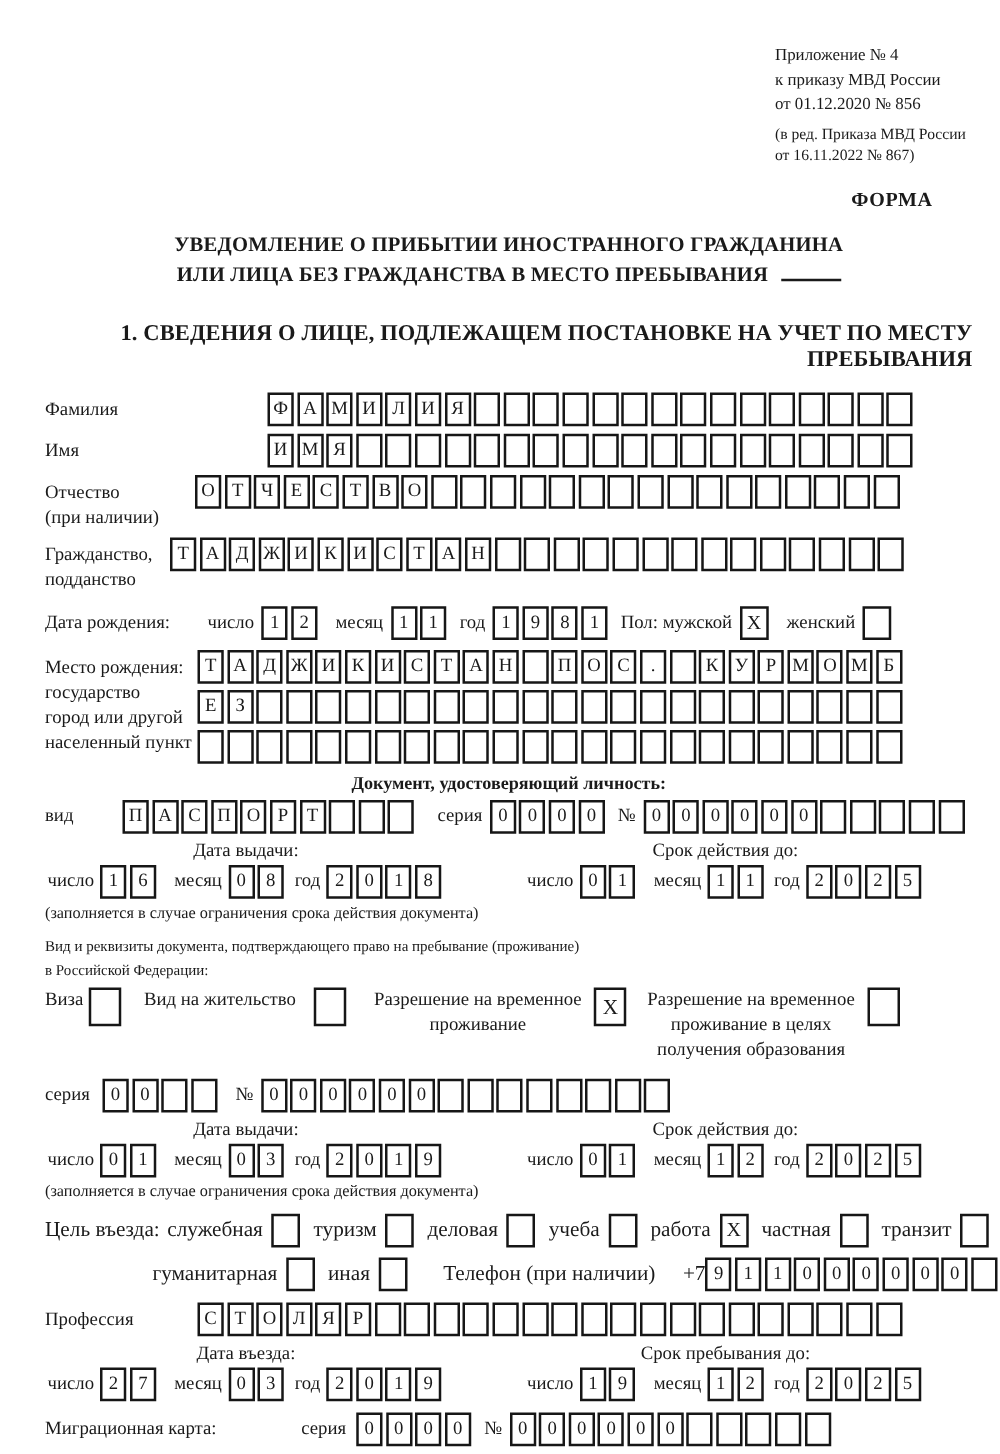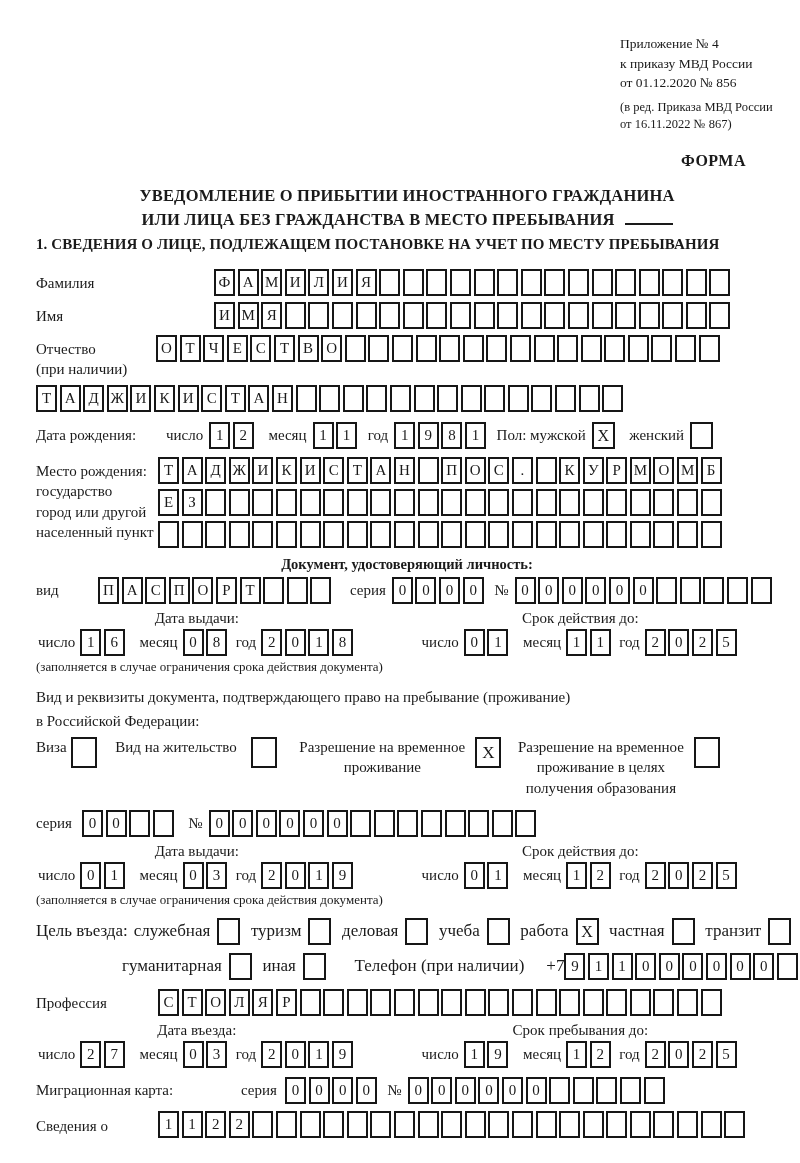--- a/index.html
+++ b/index.html
@@ -7,21 +7,21 @@
   .page{box-sizing:border-box;width:800px;height:1163px;padding:34px 22px 0 36px;position:relative;background:#fff;}
 
   
   .hdr{margin-left:584px;width:180px;font-size:13.5px;line-height:1.45;}
   .hdr-small{font-size:12.5px;line-height:1.4;margin-top:6px;}
   .forma{text-align:right;padding-right:32px;font-weight:bold;font-size:16px;margin-top:18px;letter-spacing:.5px;}
 
   
   .title{text-align:center;font-weight:bold;font-size:16.5px;line-height:1.45;margin-top:14px;letter-spacing:.2px;}
   .blank{display:inline-block;width:48px;border-bottom:2px solid #1a1a1a;margin-left:10px;vertical-align:baseline;height:14px;}
-  .sec{font-weight:bold;font-size:15px;margin-top:4px;text-align:left;letter-spacing:.1px;}
+  .sec{font-weight:bold;font-size:18px;margin-top:24px;text-align:right;letter-spacing:.1px;}
 
   
   .row{display:flex;align-items:flex-start;margin-top:6px;}
   .lbl{font-size:15px;line-height:1.35;flex:none;padding-top:4px;}
   .w178{width:178px;} .w120{width:120px;} .w100{width:100px;} .w122{width:122px;}
   .cells{display:inline-flex;flex:none;}
   .cell{flex:none;display:inline-block;box-sizing:border-box;width:21px;height:27px;border:2px solid #161616;
         margin-right:2.6px;background:#fff;text-align:center;font-size:15px;line-height:23px;font-family:"Liberation Serif",serif;}
   .cb .cell{width:23px;height:27px;font-size:16px;}
   .cbL .cell{width:26px;height:31px;font-size:17px;line-height:27px;}
@@ -35,21 +35,21 @@
   .center-bold{font-weight:bold;font-size:14.5px;text-align:center;margin-top:8px;}
 
   
   .dates{display:flex;margin-top:6px;align-items:flex-end;}
   .dgroup{display:flex;flex-direction:column;}
   .dhead{font-size:15px;text-align:center;margin-bottom:2px;}
   .drow{display:flex;align-items:center;}
   .drow .t{font-size:15px;margin:0 5px 0 0;}
   .note{font-size:13px;text-align:left;margin-top:3px;padding-right:2px;}
 
-  .intro{font-size:15px;margin-top:10px;line-height:1.6;}
+  .intro{font-size:12px;margin-top:10px;line-height:1.6;}
 
   
   .opts{display:flex;align-items:flex-start;margin-top:4px;}
   .opt{display:flex;align-items:flex-start;}
   .opt .ol{font-size:15px;line-height:1.35;text-align:center;}
   .opt .ol.left{text-align:left;}
   .opt .cells{margin-left:8px;margin-top:0;}
 
   .purpose-line{display:flex;align-items:center;margin-top:10px;flex-wrap:nowrap;}
   .purpose-line .t{font-size:17px;white-space:nowrap;}
@@ -162,20 +162,24 @@
         <span class="cell"></span>
         <span class="cell"></span>
         <span class="cell"></span>
         <span class="cell"></span>
         <span class="cell"></span>
         <span class="cell"></span>
       </div>
   </div>
 
   <div class="row">
+    <div class="lbl w100">
+      <div>Гражданство,</div>
+      <div>подданство</div>
+    </div>
     <div class="cells">
         <span class="cell">Т</span>
         <span class="cell">А</span>
         <span class="cell">Д</span>
         <span class="cell">Ж</span>
         <span class="cell">И</span>
         <span class="cell">К</span>
         <span class="cell">И</span>
         <span class="cell">С</span>
         <span class="cell">Т</span>

